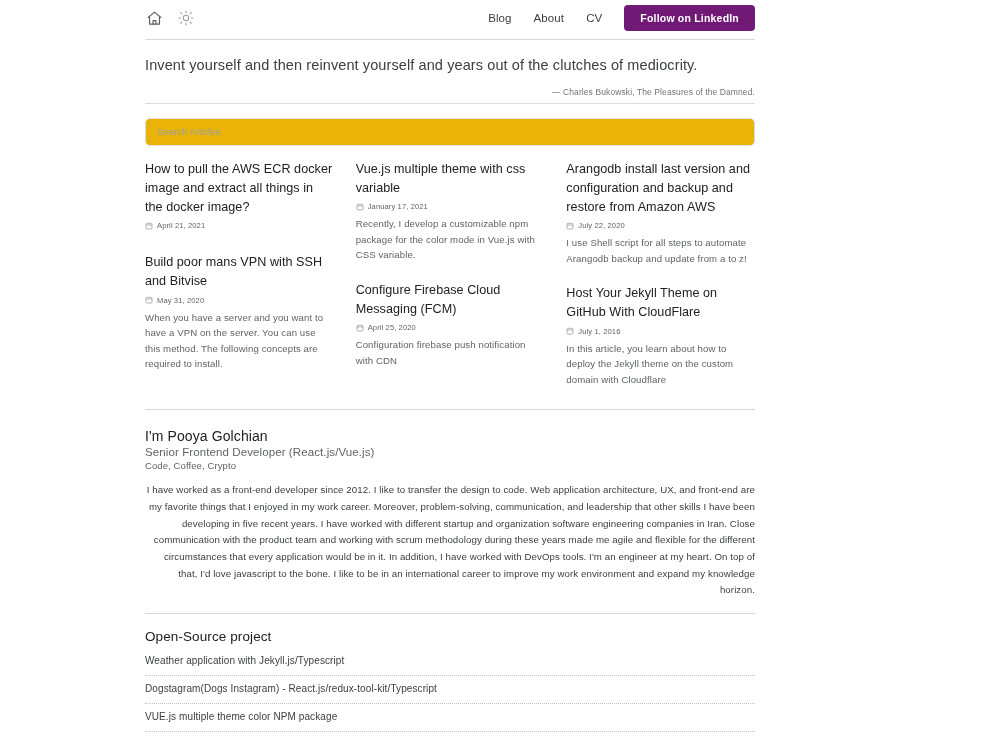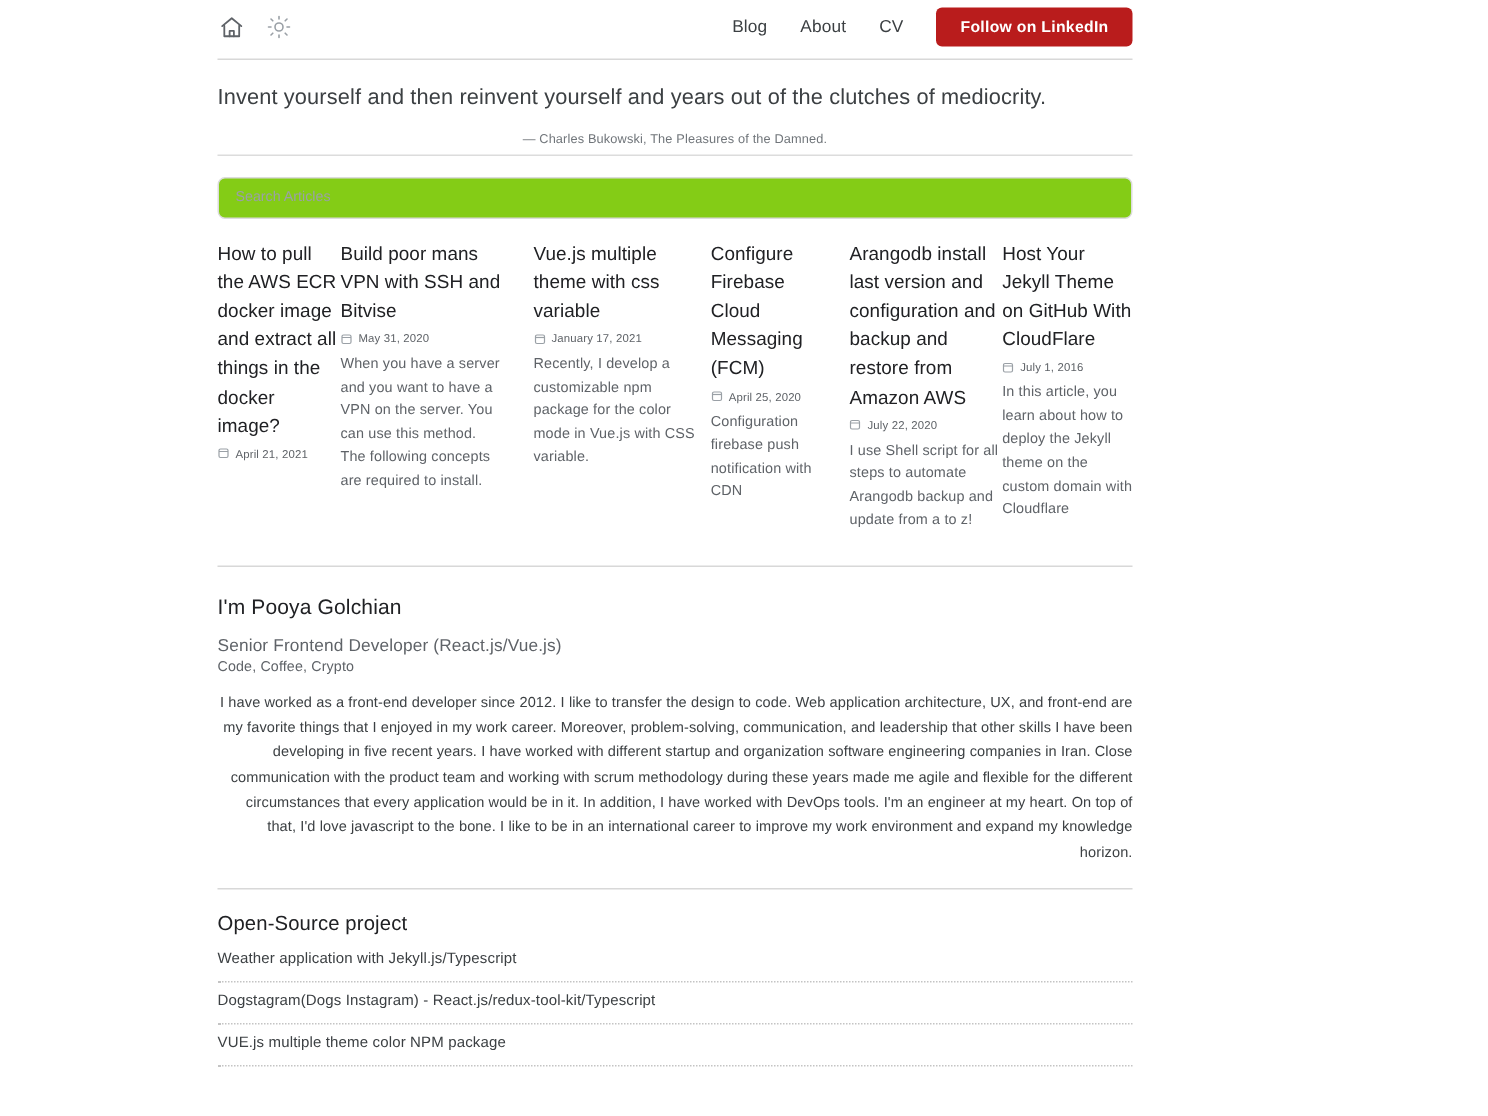--- a/index.html
+++ b/index.html
@@ -52,21 +52,21 @@
     gap: 22px;
   }
   .nav-link {
     font-size: 11.5px;
     color: #3c4043;
     text-decoration: none;
     letter-spacing: .1px;
     cursor: pointer;
   }
   .btn-primary {
-    background: #b91c1c;
+    background: #701a75;
     color: #ffffff;
     font-size: 10.5px;
     font-weight: bold;
     letter-spacing: .2px;
     border: none;
     border-radius: 4px;
     padding: 7px 16px;
     cursor: pointer;
     font-family: "Liberation Sans", sans-serif;
     white-space: nowrap;
@@ -80,21 +80,21 @@
 
   
   .quote {
     font-size: 14.5px;
     color: #3c4043;
     letter-spacing: .1px;
     margin: 16px 0 0 0;
     line-height: 1.3;
   }
   .quote-attrib {
-    text-align: center;
+    text-align: right;
     font-size: 8.5px;
     color: #70757a;
     margin-top: 12px;
     letter-spacing: .1px;
   }
   .rule-thin {
     border: none;
     border-top: 1px solid #dcdcdc;
     margin: 6px 0 0 0;
   }
@@ -104,33 +104,33 @@
   .search-input {
     width: 100%;
     height: 28px;
     border: 1px solid #dcdcdc;
     border-radius: 5px;
     padding: 0 11px;
     font-size: 9.5px;
     color: #3c4043;
     font-family: "Liberation Sans", sans-serif;
     outline: none;
-    background: #84cc16;
+    background: #eab308;
   }
   .search-input::placeholder { color: #9aa0a6; }
 
   
   .grid {
     display: grid;
     grid-template-columns: 1fr 1fr 1fr;
     column-gap: 22px;
     row-gap: 0;
     margin-top: 14px;
   }
-  .col { display: flex; flex-direction: row; }
+  .col { display: flex; flex-direction: column; }
   .card { margin-bottom: 18px; cursor: pointer; }
   .card-title {
     font-size: 12.6px;
     line-height: 1.52;
     color: #202124;
     margin: 0 0 4px 0;
     font-weight: normal;
     letter-spacing: .05px;
   }
   .card-meta {
@@ -162,21 +162,21 @@
   .bio-rule {
     border: none;
     border-top: 1px solid #d8d8d8;
     margin: 4px 0 0 0;
   }
   .bio { margin-top: 18px; }
   .bio-name {
     font-size: 14px;
     font-weight: normal;
     color: #202124;
-    margin: 0 0 13px 0;
+    margin: 0 0 2px 0;
     letter-spacing: .1px;
   }
   .bio-role {
     font-size: 11.5px;
     color: #5f6368;
     margin: 0 0 2px 0;
     letter-spacing: .1px;
   }
   .bio-tags {
     font-size: 9.5px;

